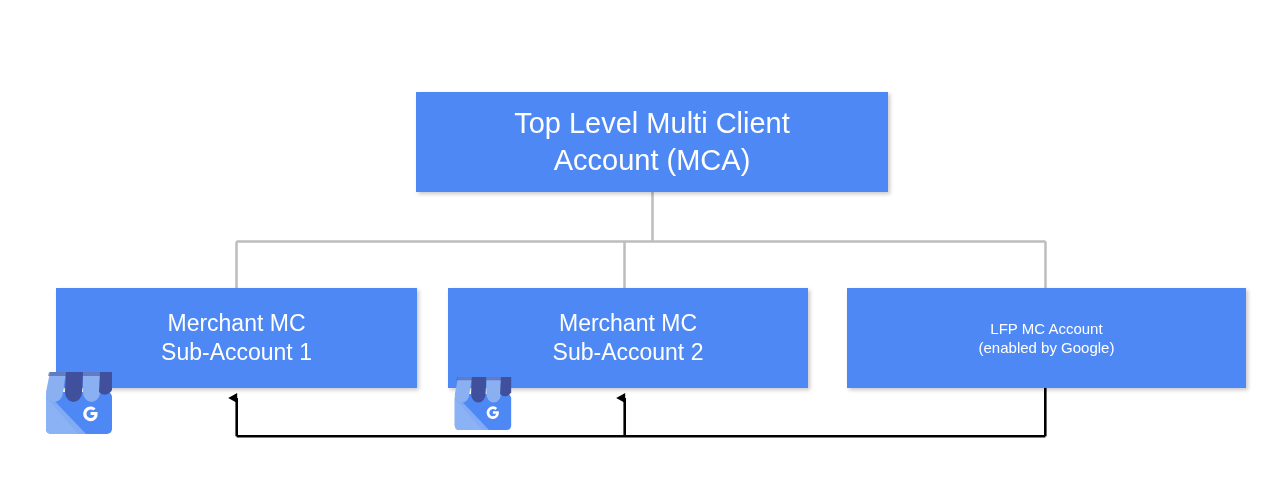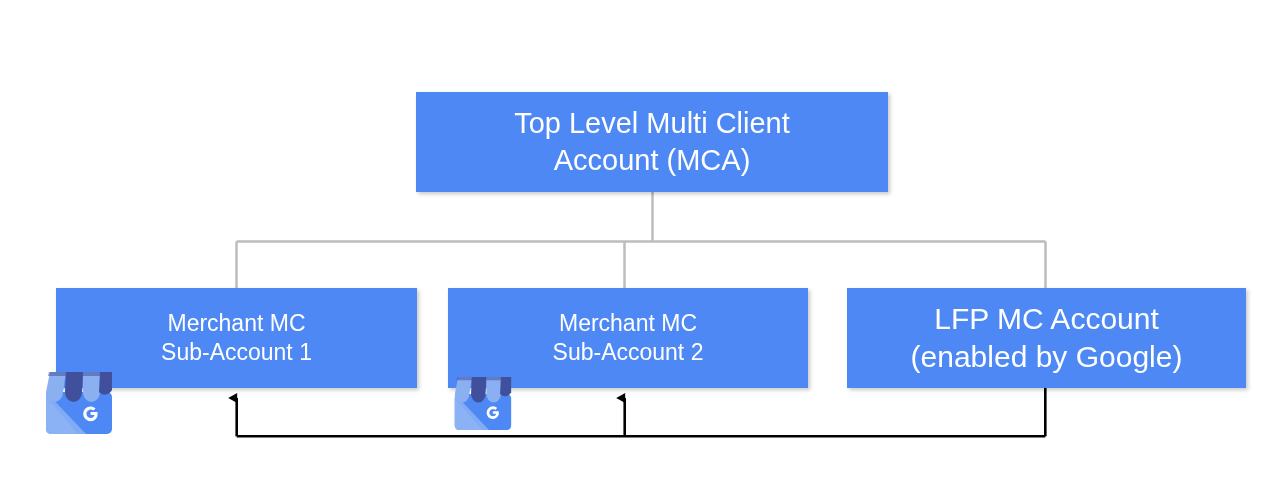--- a/index.html
+++ b/index.html
@@ -68,21 +68,21 @@
     top: 288px;
     width: 360px;
     height: 100px;
     font-size: 23px;
   }
   #box-lfp {
     left: 847px;
     top: 288px;
     width: 399px;
     height: 100px;
-    font-size: 30px;
+    font-size: 15px;
   }
 
   
   .gmb-icon {
     position: absolute;
     pointer-events: none;
   }
   #gmb-icon-1 {
     left: 38px;
     top: 364px;

